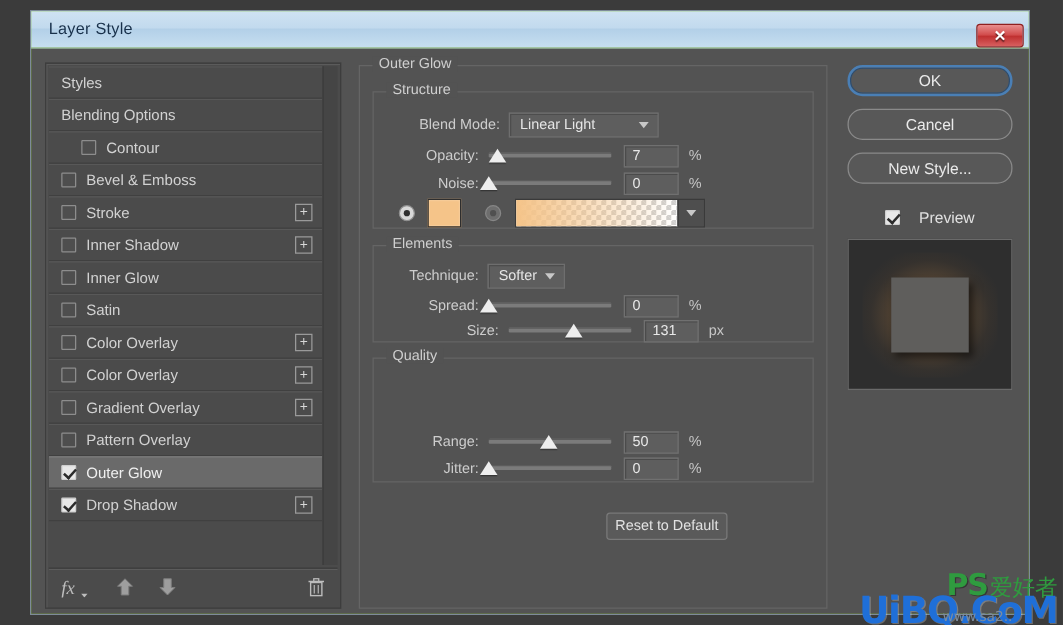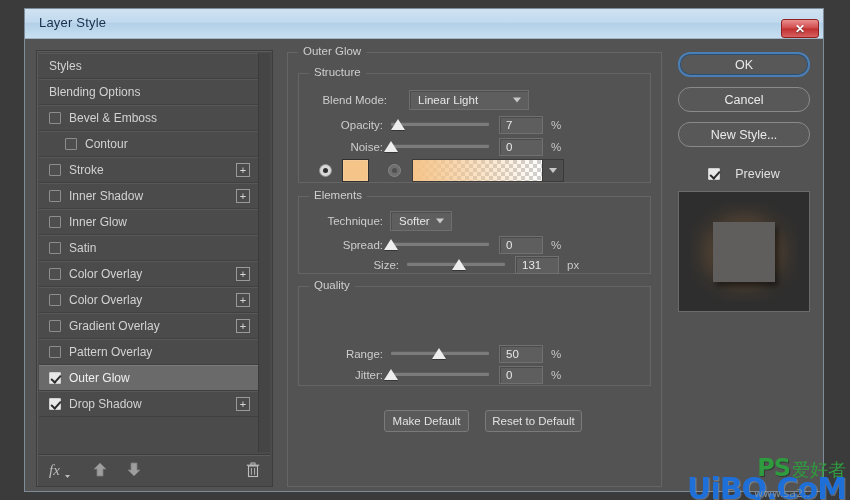--- a/index.html
+++ b/index.html
@@ -528,28 +528,28 @@
         <div class="styles-scroll">
 
           <div class="style-row">
             <span class="lbl">Styles</span>
           </div>
 
           <div class="style-row">
             <span class="lbl">Blending Options</span>
           </div>
 
+          <div class="style-row indent">
+            <span class="cbx"></span>
+            <span class="lbl">Contour</span>
+          </div>
+
           <div class="style-row">
             <span class="cbx"></span>
             <span class="lbl">Bevel &amp; Emboss</span>
-          </div>
-
-          <div class="style-row indent">
-            <span class="cbx"></span>
-            <span class="lbl">Contour</span>
           </div>
 
 
           <div class="style-row">
             <span class="cbx"></span>
             <span class="lbl">Stroke</span>
             <span class="plus-btn">+</span>
           </div>
 
           <div class="style-row">
@@ -634,21 +634,21 @@
           </span>
         </div>
       </div>
 
       <div class="og-group">
         <span class="grp-legend">Outer Glow</span>
 
         <div class="sub-group" id="structure-group">
           <span class="grp-legend">Structure</span>
 
-          <div class="row" style="left:4px; top:16px;gap:15px;">
+          <div class="row" style="left:17px; top:16px;">
             <span class="flabel" style="width:84px;">Blend Mode:</span>
             <span class="select" style="width:120px; margin-left:7px;">
               <span>Linear Light</span>
               <span class="caret"></span>
             </span>
           </div>
 
           <div class="row" style="left:0; top:41px;">
             <span class="flabel" style="width:84px;">Opacity:</span>
             <span class="slider" style="width:98px; margin-left:8px;">
@@ -730,21 +730,20 @@
             <span class="flabel" style="width:84px;">Jitter:</span>
             <span class="slider" style="width:98px; margin-left:8px;">
               <span class="track"></span>
               <span class="thumb" style="left:0%;"></span>
             </span>
             <span class="numbox" style="width:44px; margin-left:10px;">0</span>
             <span class="unit">%</span>
           </div>
         </div>
 
-        <div class="defbtn" style="left:96px; top:357px; width:85px;">Make Default</div>
         <div class="defbtn" style="left:197px; top:357px; width:97px;">Reset to Default</div>
       </div>
 
       <div class="rbtn primary" style="top:13px;">OK</div>
       <div class="rbtn" style="top:48px;">Cancel</div>
       <div class="rbtn" style="top:83px;">New Style...</div>
 
       <div class="preview-row">
         <span class="cbx on"></span>
         <span>Preview</span>

